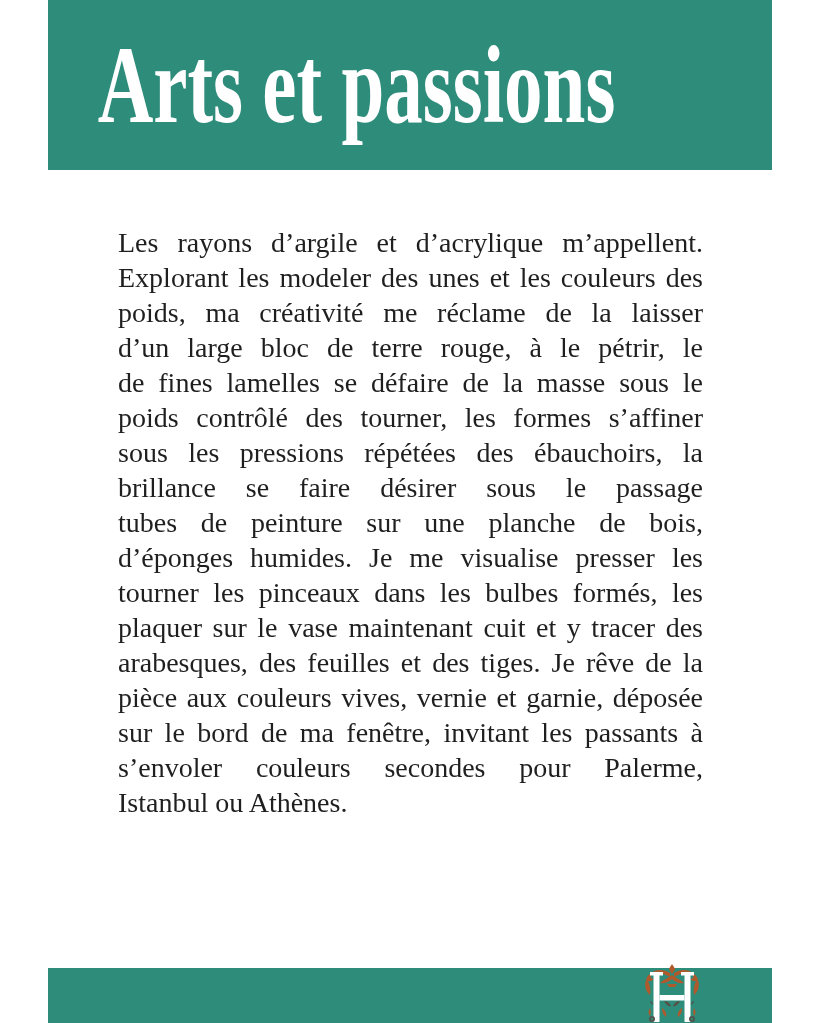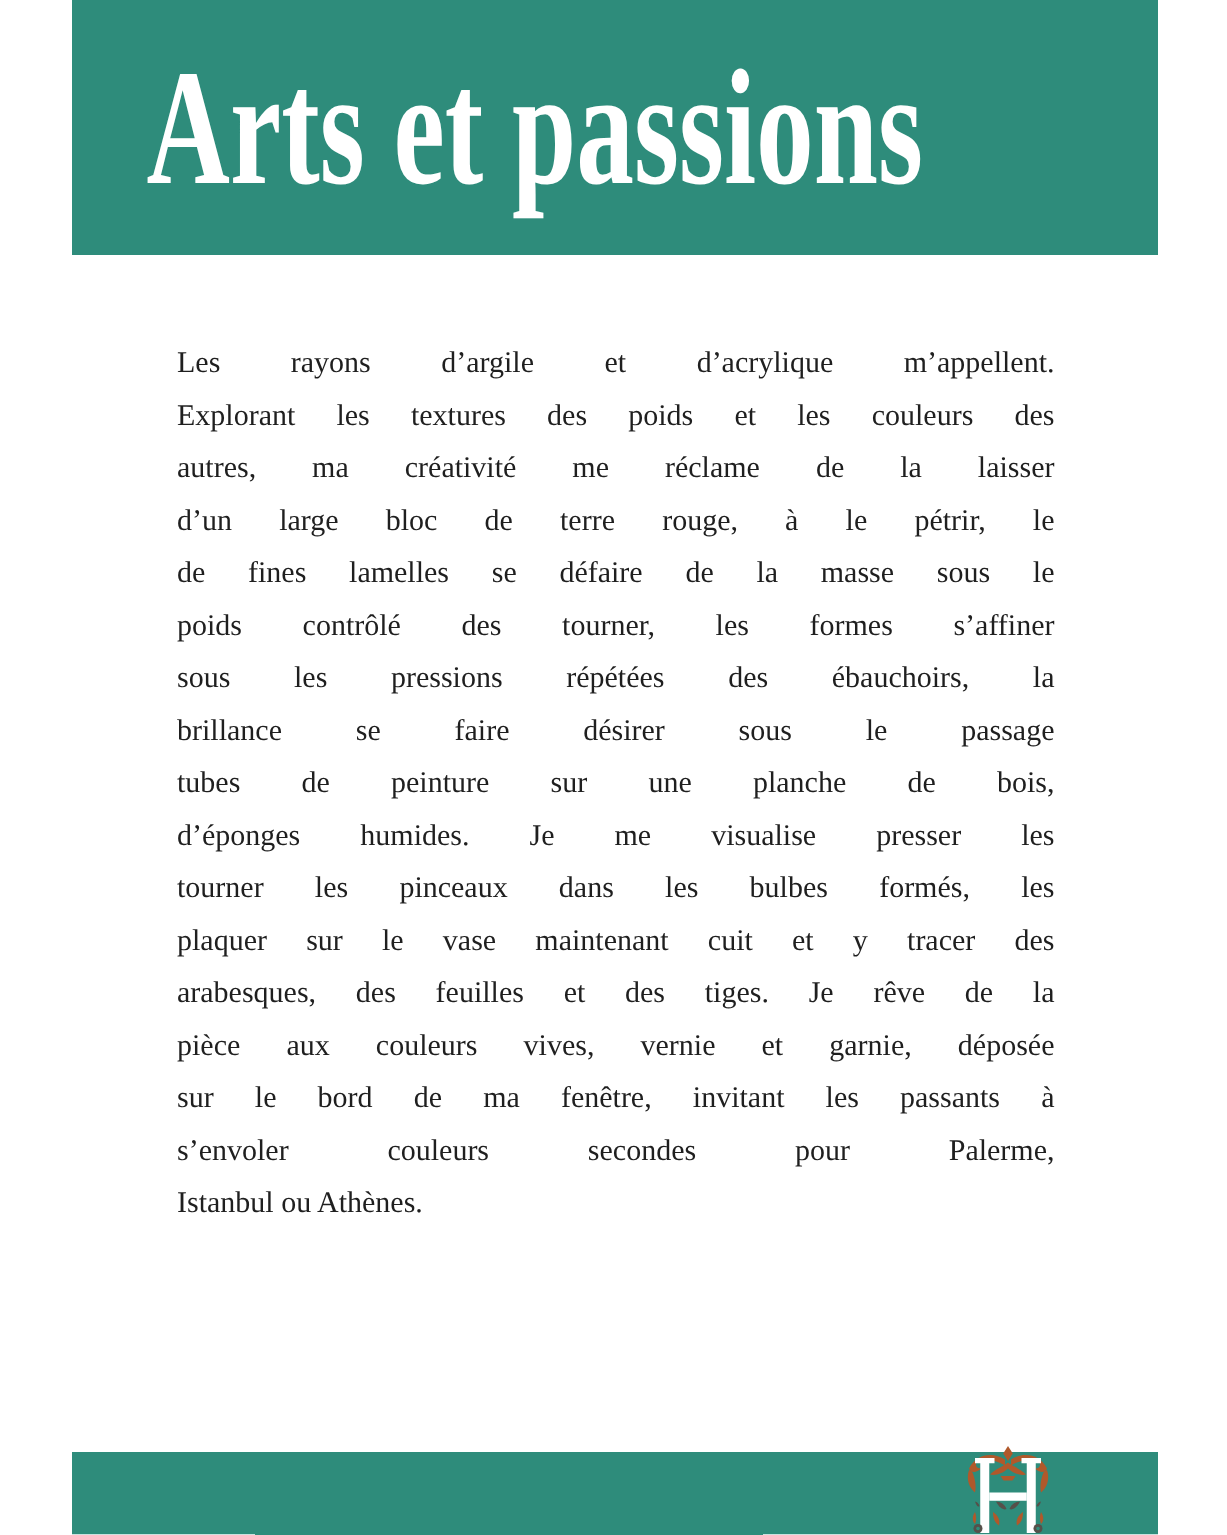--- a/index.html
+++ b/index.html
@@ -41,21 +41,21 @@
     line-height:1;
     white-space:nowrap;
     transform:scaleX(0.70);
     transform-origin:left center;
   }
   .article{
     position:absolute;
     left:118px;top:225px;
     width:585px;
     color:var(--body-text);
-    font-size:20px;
+    font-size:28px;
   }
   .tline{
     line-height:35px;
     text-align:justify;
     text-align-last:justify;
     white-space:normal;
   }
   .article .tline:last-child{
     text-align-last:left;
     font-family:Liberation Serif, serif;
@@ -79,22 +79,22 @@
 <body>
 
 <div class="page">
 
   <header class="banner">
     <h1>Arts et passions</h1>
   </header>
 
   <main class="article">
       <div class="tline">Les rayons d’argile et d’acrylique m’appellent.</div>
-      <div class="tline">Explorant les textures des poids et les couleurs des</div>
-      <div class="tline">autres, ma créativité me réclame de la laisser</div>
+      <div class="tline">Explorant les modeler des unes et les couleurs des</div>
+      <div class="tline">poids, ma créativité me réclame de la laisser</div>
       <div class="tline">d’un large bloc de terre rouge, à le pétrir, le</div>
       <div class="tline">de fines lamelles se défaire de la masse sous le</div>
       <div class="tline">poids contrôlé des tourner, les formes s’affiner</div>
       <div class="tline">sous les pressions répétées des ébauchoirs, la</div>
       <div class="tline">brillance se faire désirer sous le passage</div>
       <div class="tline">tubes de peinture sur une planche de bois,</div>
       <div class="tline">d’éponges humides. Je me visualise presser les</div>
       <div class="tline">tourner les pinceaux dans les bulbes formés, les</div>
       <div class="tline">plaquer sur le vase maintenant cuit et y tracer des</div>
       <div class="tline">arabesques, des feuilles et des tiges. Je rêve de la</div>

